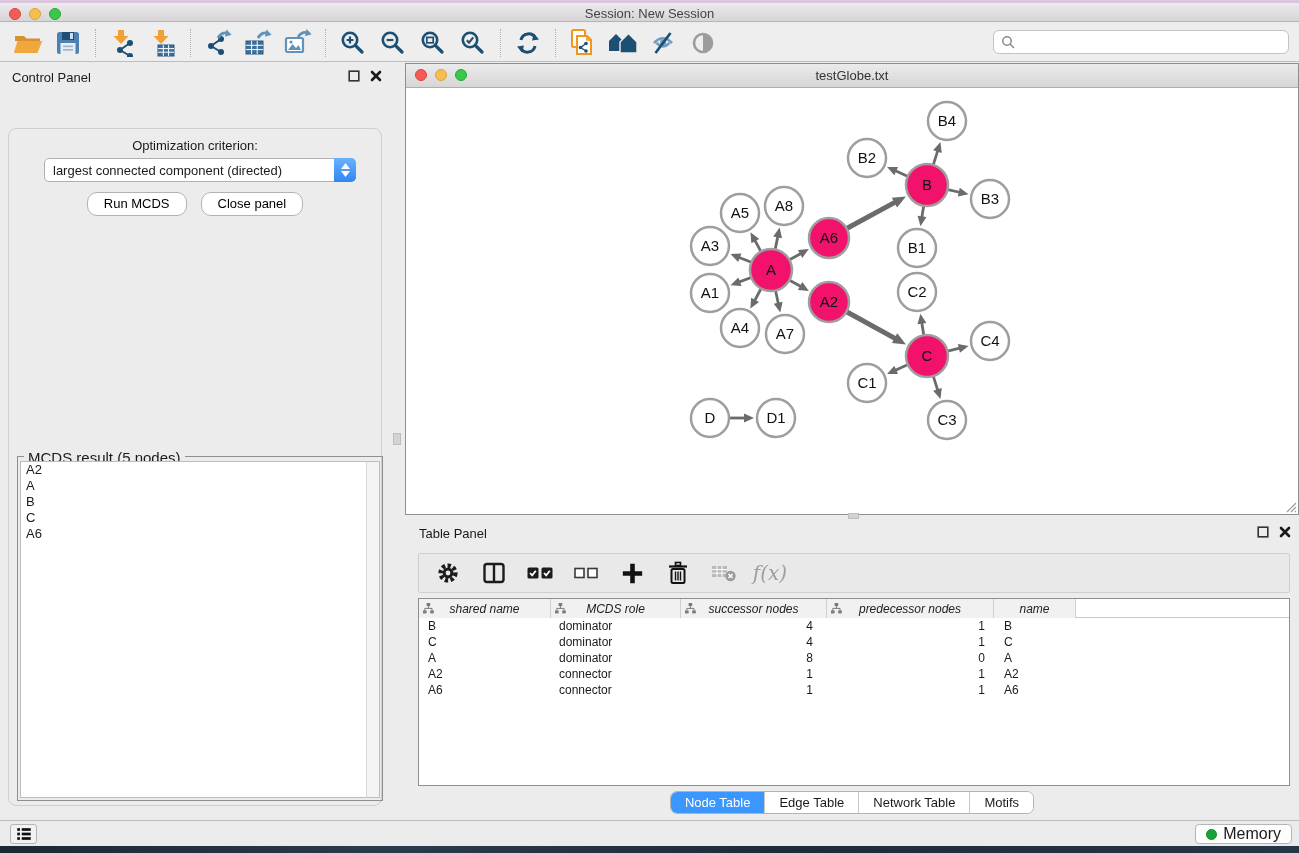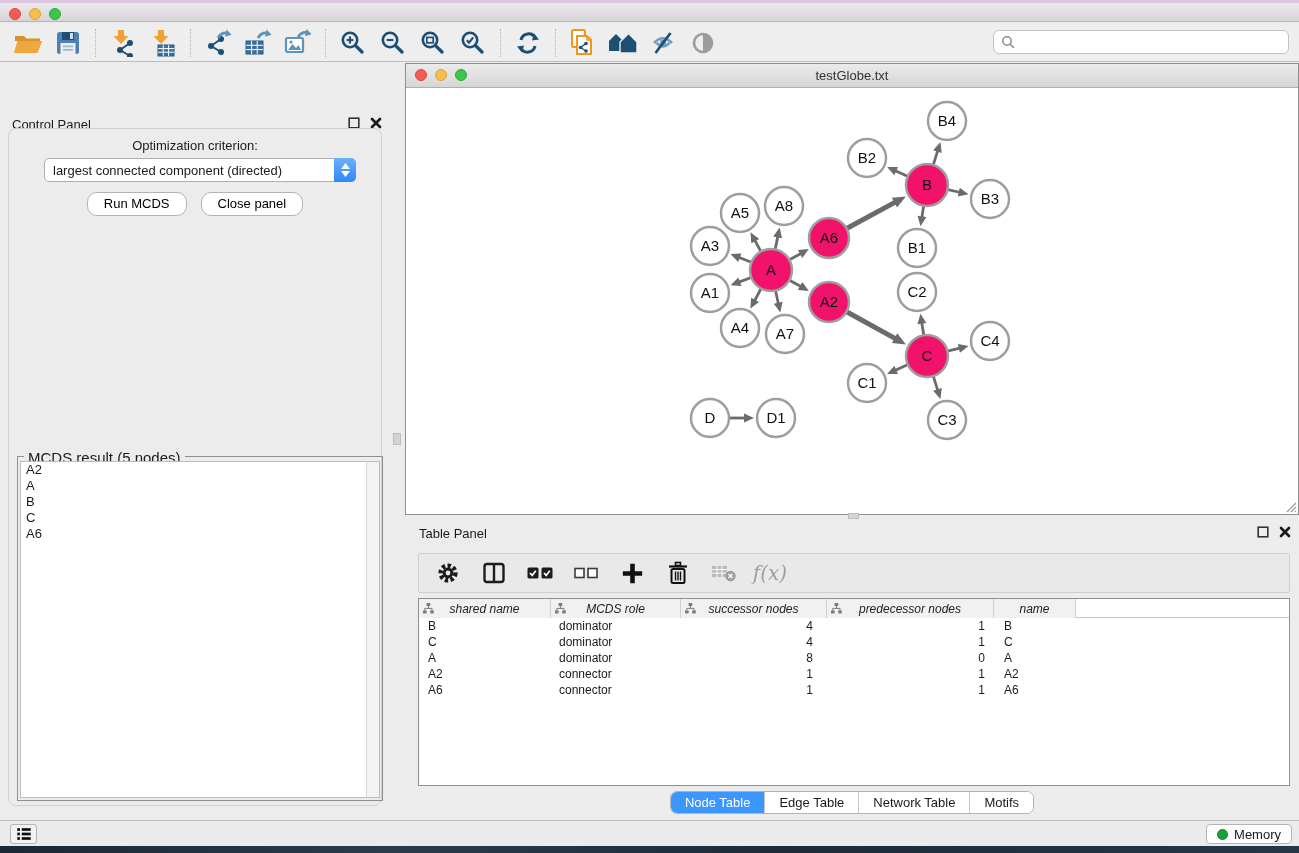--- a/index.html
+++ b/index.html
@@ -23,21 +23,21 @@
   .toolbar{position:absolute;left:0;top:25px;width:1299px;height:37px;background:#eeeeee;
     border-bottom:1px solid #bdbdbd;display:flex;align-items:center;padding-left:8px;}
   .tbtn{width:40px;height:34px;display:flex;align-items:center;justify-content:center;cursor:default;}
   .tsep{width:1px;height:28px;border-left:1px dotted #b2b2b2;margin:0 7px;}
   .searchbox{position:absolute;right:10px;top:5px;width:296px;height:24px;background:#fff;
     border:1px solid #c3c3c3;border-radius:6px;display:flex;align-items:center;padding:0 7px;}
   .searchbox input{border:none;outline:none;flex:1;font-size:12px;font-family:"Liberation Sans",sans-serif;background:transparent;}
 
   
   .control-panel{position:absolute;left:0;top:62px;width:390px;height:758px;background:#ececec;}
-  .cp-header{position:relative;height:28px;margin-top:47px;}
+  .cp-header{position:relative;height:28px;}
   .cp-title{position:absolute;left:12px;top:8px;font-size:13px;}
   .panel-icons{position:absolute;right:8px;top:8px;display:flex;gap:10px;}
   .cp-tabs{position:absolute;left:0;right:0;top:33px;display:flex;justify-content:center;}
   .seg-group{display:inline-flex;border:1px solid #b3b3b3;border-radius:7px;overflow:hidden;background:#fff;}
   .seg{padding:2px 14px;font-size:13px;background:#fff;border-left:1px solid #c9c9c9;line-height:17px;}
   .seg:first-child{border-left:none;}
   .seg.active{background:#3b97fd;color:#fff;border-left-color:#3b97fd;}
   .cp-content{position:absolute;left:8px;top:66px;width:374px;height:678px;
     border:1px solid #cfcfcf;border-radius:8px;}
   .opt-label{position:absolute;left:0;right:0;top:9px;text-align:center;font-size:13px;}
@@ -90,36 +90,37 @@
   .trow{display:flex;height:16px;align-items:center;font-size:12px;}
   .td{overflow:hidden;white-space:nowrap;}
   .tp-tabs{position:absolute;left:0;right:0;top:271px;display:flex;justify-content:center;}
 
   
   .statusbar{position:absolute;left:0;top:820px;width:1299px;height:26px;background:#ebebeb;
     border-top:1px solid #bdbdbd;}
   .list-btn{position:absolute;left:10px;top:3px;width:27px;height:20px;background:#f2f2f2;
     border:1px solid #b5b5b5;border-radius:3px;display:flex;align-items:center;justify-content:center;}
   .memory-btn{position:absolute;right:7px;top:3px;height:20px;background:#fdfdfd;border:1px solid #b5b5b5;
-    border-radius:4px;display:flex;align-items:center;gap:6px;padding:0 10px;font-size:13px;}
+    border-radius:4px;display:flex;align-items:center;gap:6px;padding:0 10px;font-size:16px;}
   .memory-dot{width:11px;height:11px;border-radius:50%;background:#17a33a;border:1px solid #0f8a2d;}
   .desktop-strip{position:absolute;left:0;top:846px;width:1299px;height:7px;
     background:linear-gradient(90deg,#1a2735,#2a3b4d 30%,#1d2b3a 60%,#253648);}
 </style>
 </head>
 <body>
 
 <div class="app">
 
   <div class="titlebar">
     <div class="lights">
       <div class="light red"></div>
       <div class="light yellow"></div>
       <div class="light green"></div>
     </div>
+    <div class="title">Session: New Session</div>
   </div>
 
   <div class="toolbar">
     <div class="tbtn">
       <svg width="30" height="26" viewBox="0 0 30 26">
         <path d="M2 6 h9 l2.5 2.5 H27 V11 H2 Z" fill="#d6922f"></path>
         <path d="M4.5 11 H29.2 L24.5 23 H0.8 Z" fill="#f0a73e"></path>
       </svg>
     </div>
     <div class="tbtn">

